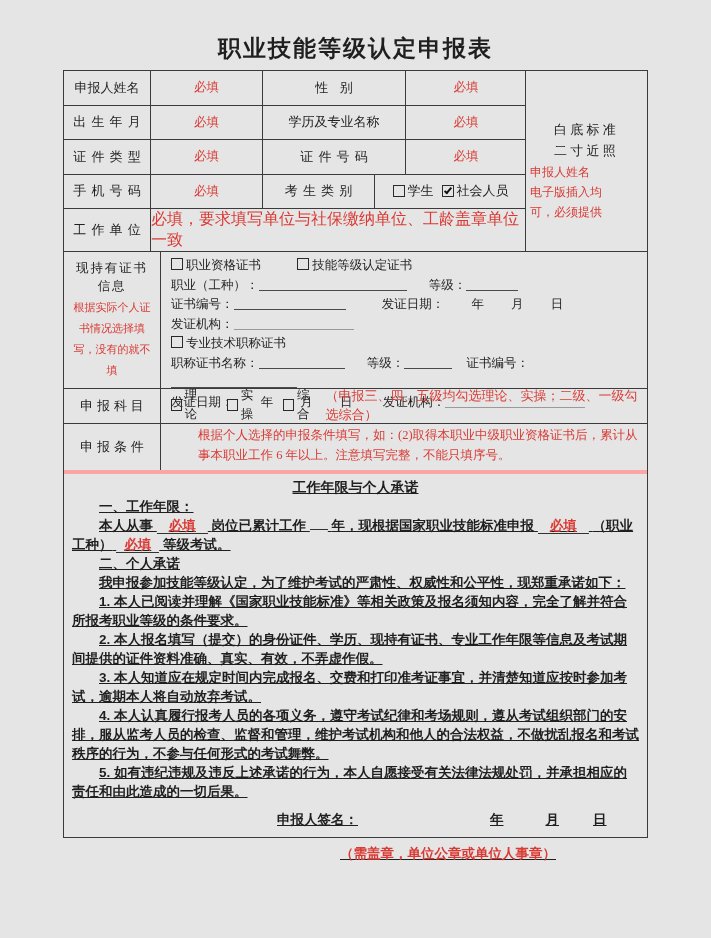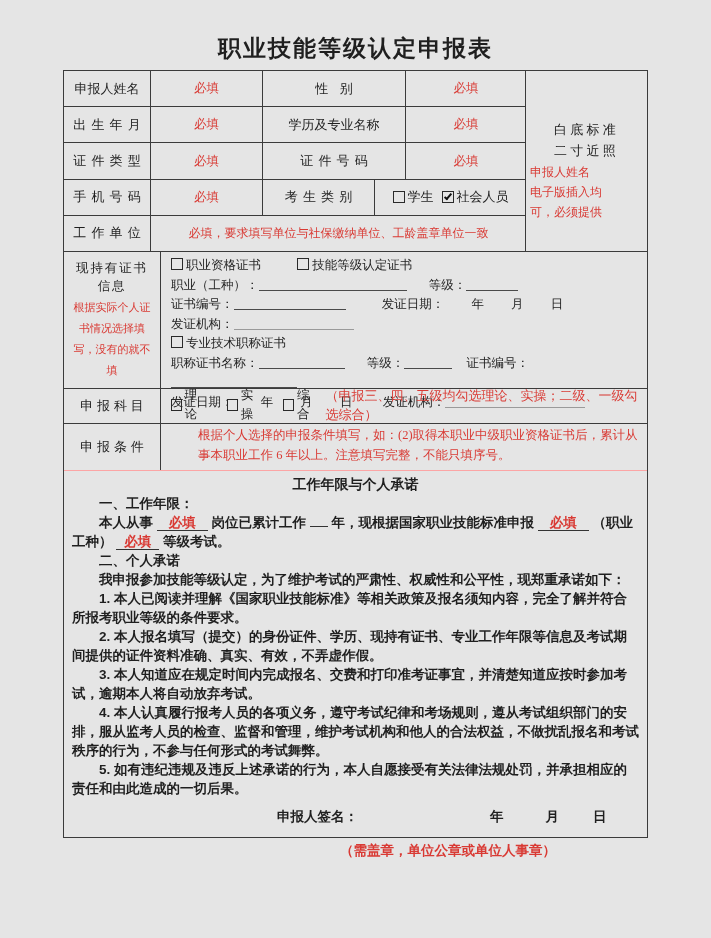--- a/index.html
+++ b/index.html
@@ -17,21 +17,21 @@
   .t1 .row:last-child { border-bottom:none; }
   .c { display:flex; align-items:center; justify-content:center; }
   .br { border-right:1px solid #3b3b3b; }
   .c1 { width:87px; } .c2 { width:112px; } .c3 { width:143px; } .c4 { flex:1; }
   .c3n { width:112px; } .c4w { flex:1; }
   .lbl { font-size:13px; }
   .ls1 { letter-spacing:.4em; text-indent:.4em; }
   .ls2 { letter-spacing:.9em; text-indent:.9em; }
   .ls0 { letter-spacing:0; }
   .req { color:#d93a34; font-size:12.5px; }
-  .unit-note { color:#d93a34; font-size:12px; flex:1; justify-content:center; }
+  .unit-note { color:#d93a34; font-size:16px; flex:1; justify-content:center; }
   .photo { width:122px; border-left:1px solid #3b3b3b; margin-left:-1px;
            display:flex; flex-direction:column; align-items:center; padding-top:48px; }
   .photo .pl { font-size:13px; letter-spacing:.25em; line-height:21px; }
   .photo .pn { color:#d93a34; font-size:12px; line-height:20px; white-space:pre-line;
                align-self:flex-start; padding-left:4px; margin-top:1px; }
 
   
   .mid { border-top:1px solid #3b3b3b; }
   .mrow { display:flex; border-bottom:1px solid #3b3b3b; }
   .mrow:last-child { border-bottom:none; }
@@ -49,23 +49,23 @@
               border-right:2px solid #111; border-bottom:2px solid #111; transform:rotate(40deg); }
   .ul { display:inline-block; border-bottom:1px solid #4a4a4a; height:13px; vertical-align:-2px; }
   .ulg { border-bottom:1px solid #9a9a9a; }
   .sp8 { display:inline-block; width:8px; } .sp16 { display:inline-block; width:16px; }
   .sp24 { display:inline-block; width:24px; } .sp30 { display:inline-block; width:30px; }
   .appnote { color:#d93a34; font-size:12px; }
   .subjnote { color:#d93a34; font-size:13px; }
   .condtext { color:#d93a34; font-size:12.5px; line-height:20px; padding-top:1px; }
 
   
-  .pledge { border-top:1px solid #fca5a5; height:367px; padding:3px 8px 0 8px;
+  .pledge { border-top:4px solid #fca5a5; height:367px; padding:3px 8px 0 8px;
             font-family:"Liberation Sans","DejaVu Sans",sans-serif; font-weight:bold;
-            font-size:13.5px; line-height:19px; }
+            font-size:13.5px; line-height:19px;text-decoration:underline; }
   .pledge .ptitle { text-align:center; font-size:14px; line-height:20px; }
   .pledge p { text-indent:2em; }
   .fill { color:#d93a34; border-bottom:1px solid #333; padding:0 12px; }
   .blank { display:inline-block; width:18px; border-bottom:1px solid #333; height:13px; }
   .signrow { display:flex; align-items:baseline; margin-top:9px; }
   .stamp { color:#d93a34; font-size:13.5px; margin:15px 0 0 268px; }
 </style>
 </head>
 <body>
 

